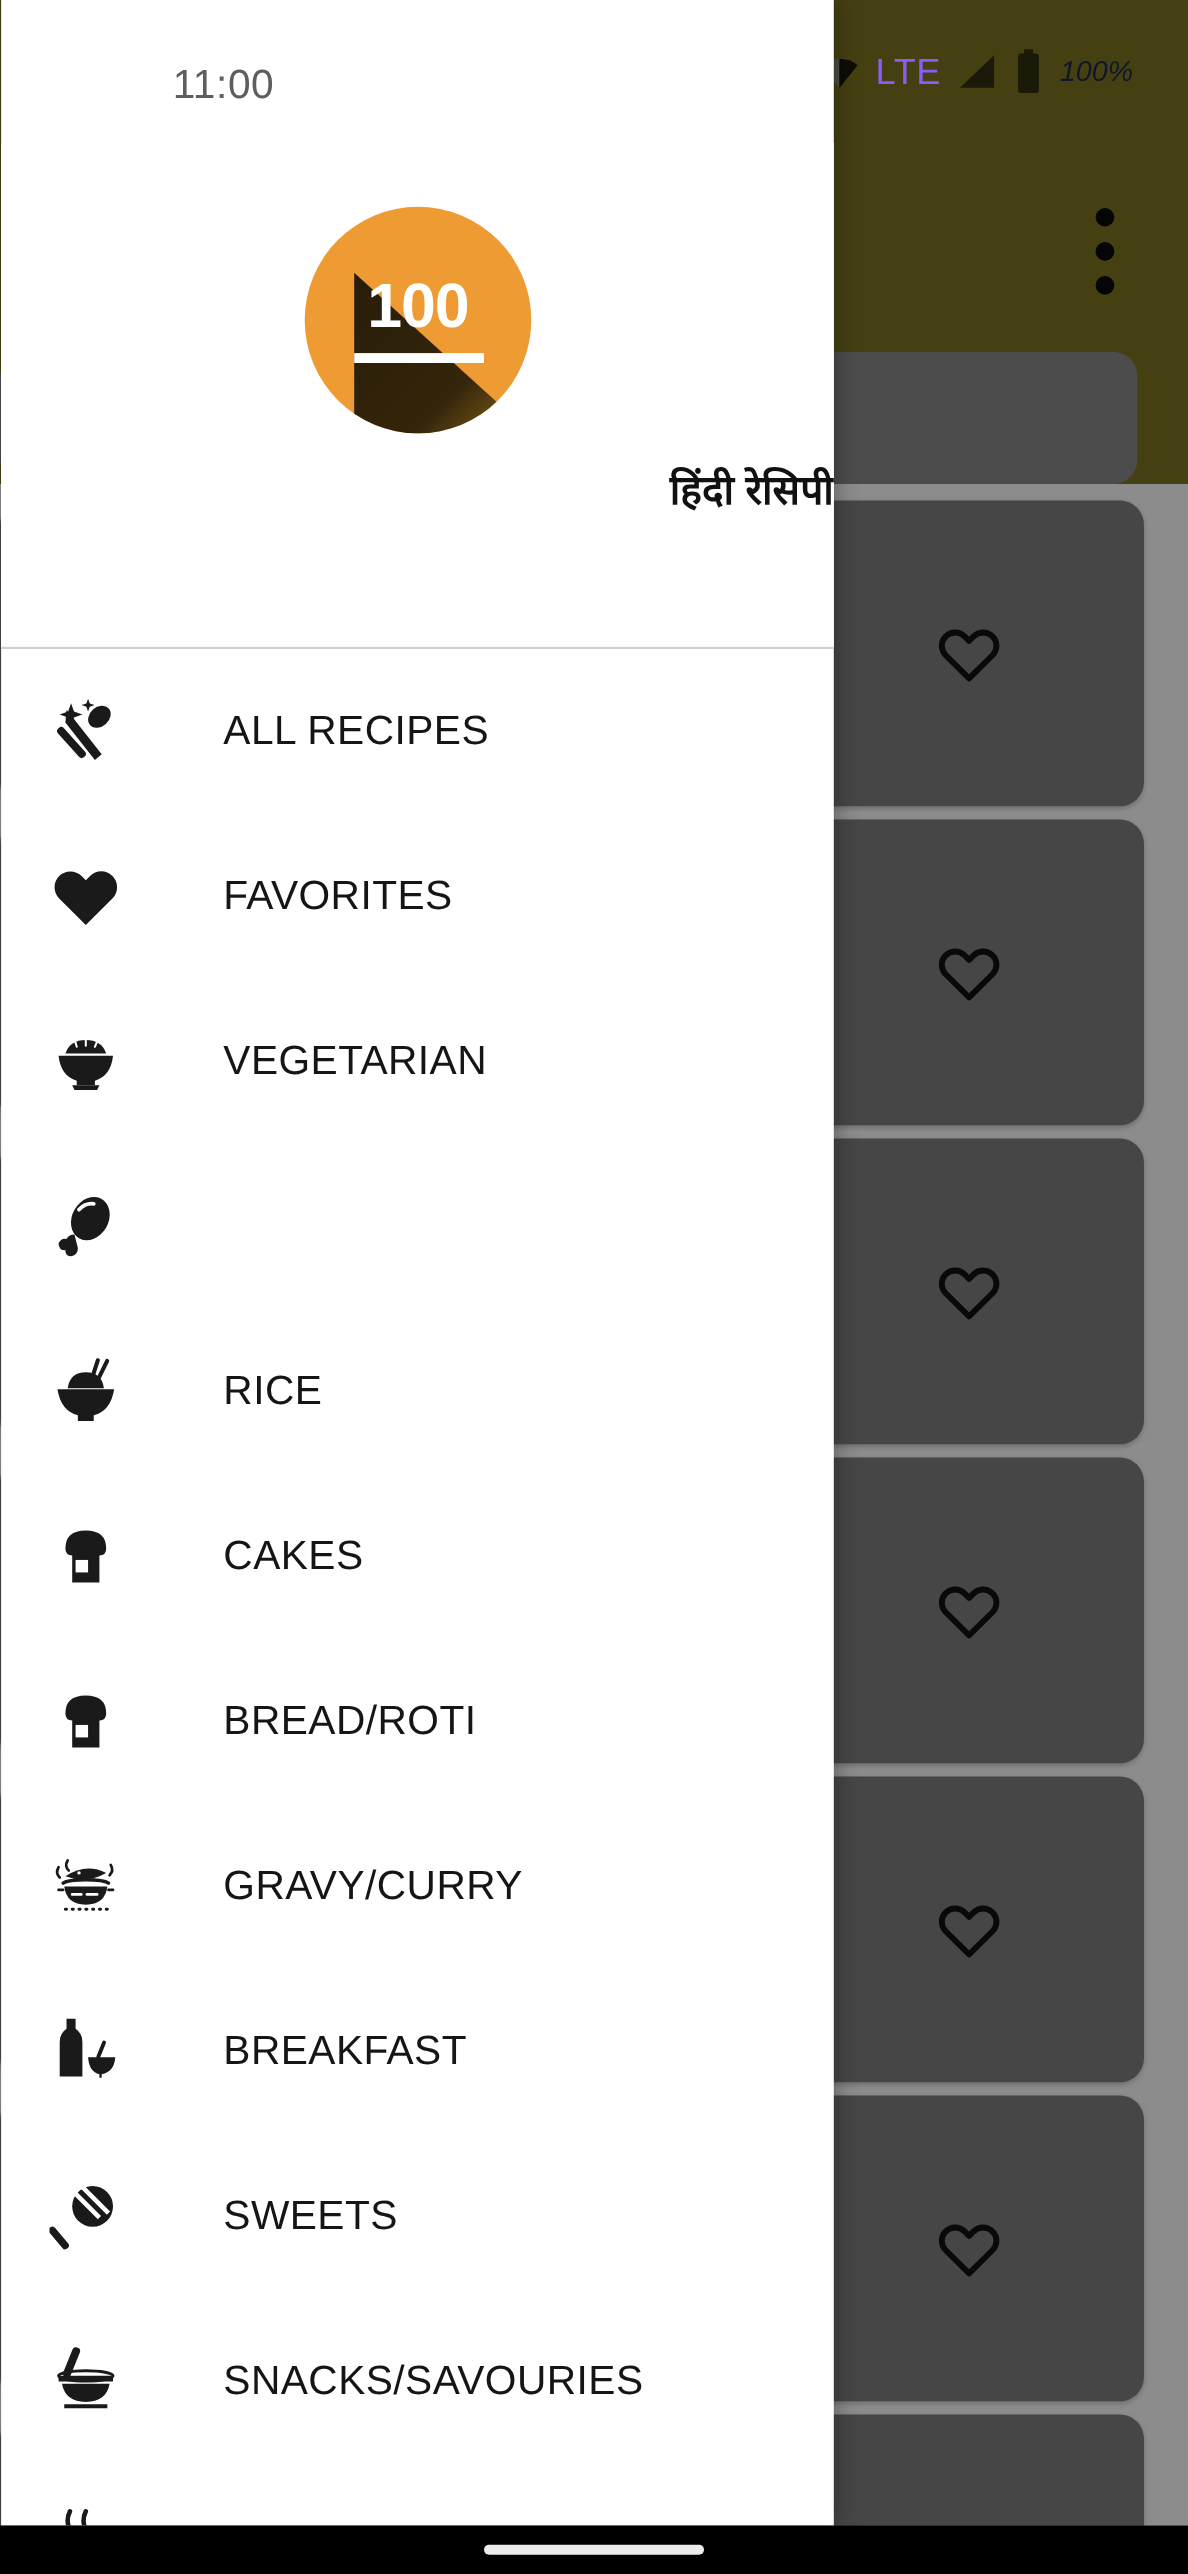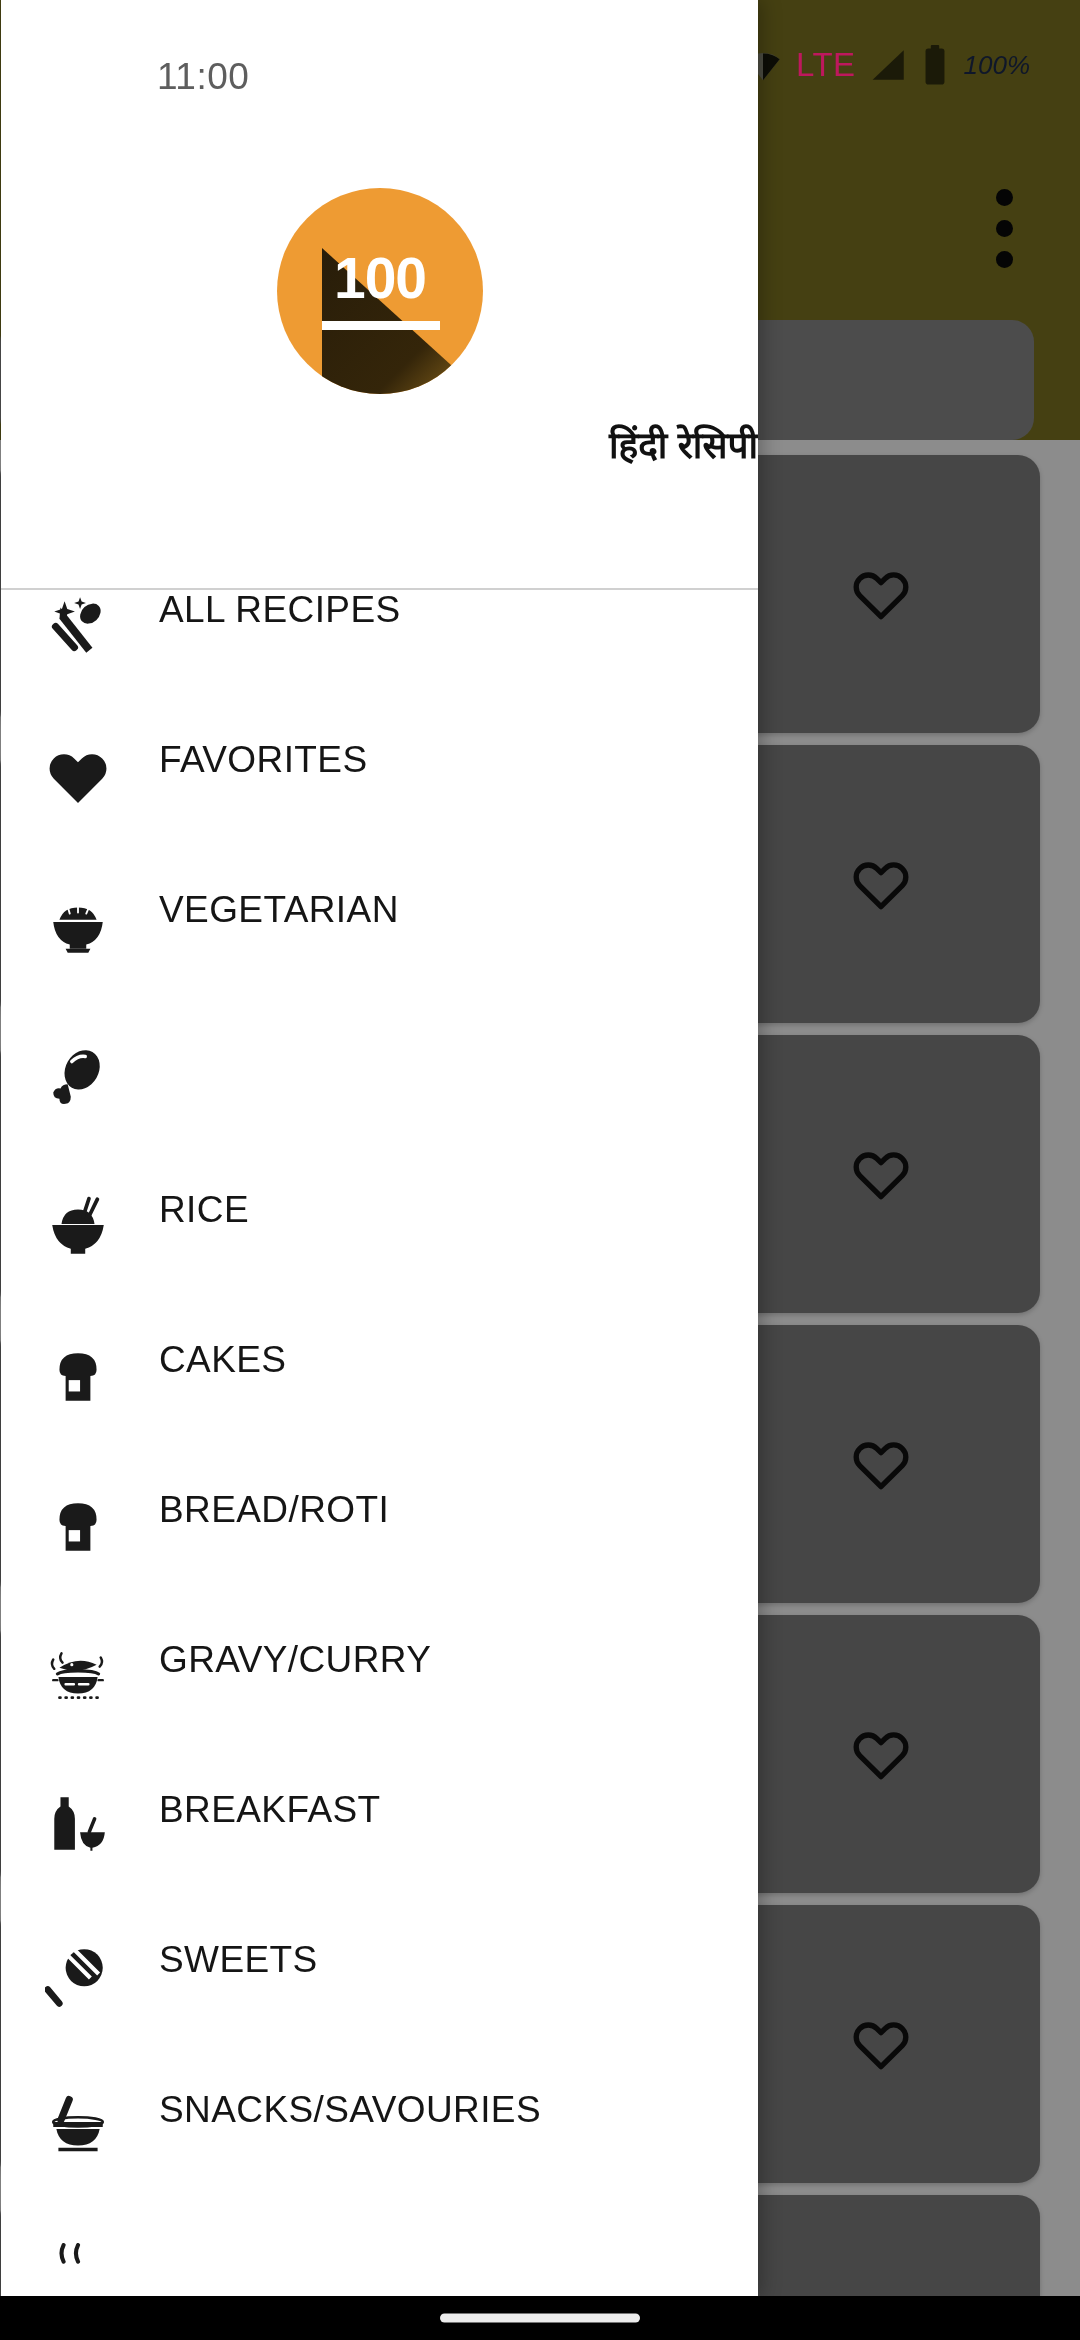--- a/index.html
+++ b/index.html
@@ -114,21 +114,21 @@
     background:#d0d0d0;
   }
 
   
   #drawer-menu {
     position:absolute; left:0; top:589px; width:757px;
   }
   .menu-item {
     position:relative;
     height:150px;
-    display:flex; 
+    display:flex; align-items:center;gap:44px;
   }
   .menu-item .m-icon {
     width:74px; height:74px;
     margin-left:40px;
     display:flex; align-items:center; justify-content:center;
     flex:0 0 auto;
   }
   .menu-item .m-icon svg { display:block; width:66px; height:66px; }
   .menu-item .m-label {
     margin-left:44px;
@@ -153,21 +153,21 @@
   #status-bar-right {
     position:absolute; left:757px; top:0; width:323px; height:130px;
     display:flex; align-items:center;
   }
   #status-icons {
     display:flex; align-items:center; gap:12px;
     margin-left:-15px;
   }
   #status-icons svg { display:block; }
   #status-lte {
-    font-size:33px; color:#be185d; letter-spacing:0.5px;
+    font-size:33px; color:#8b5cf6; letter-spacing:0.5px;
   }
   #status-battery-pct {
     font-size:26px; color:#0f172a; margin-left:4px;font-style:italic;
   }
 </style>
 </head>
 <body>
 
 <div id="app-background">
 

